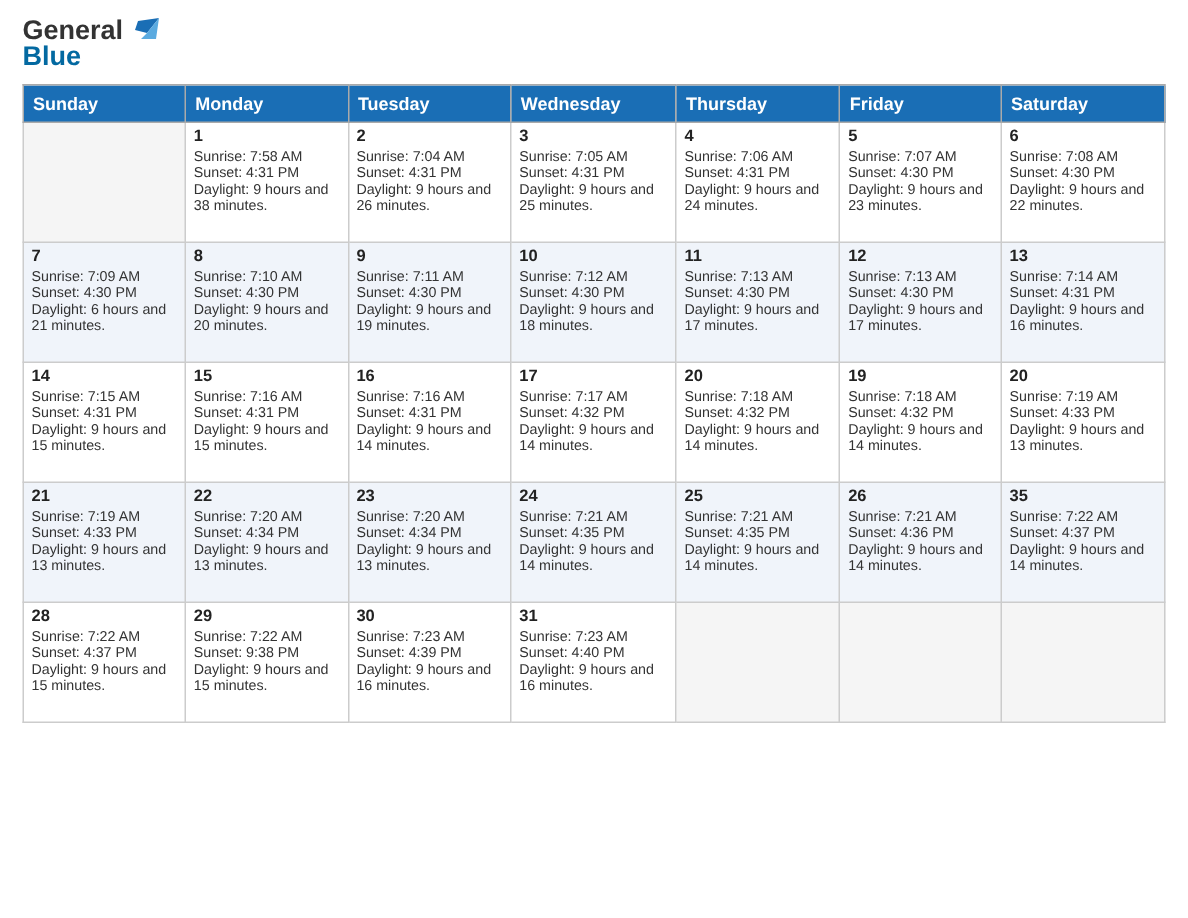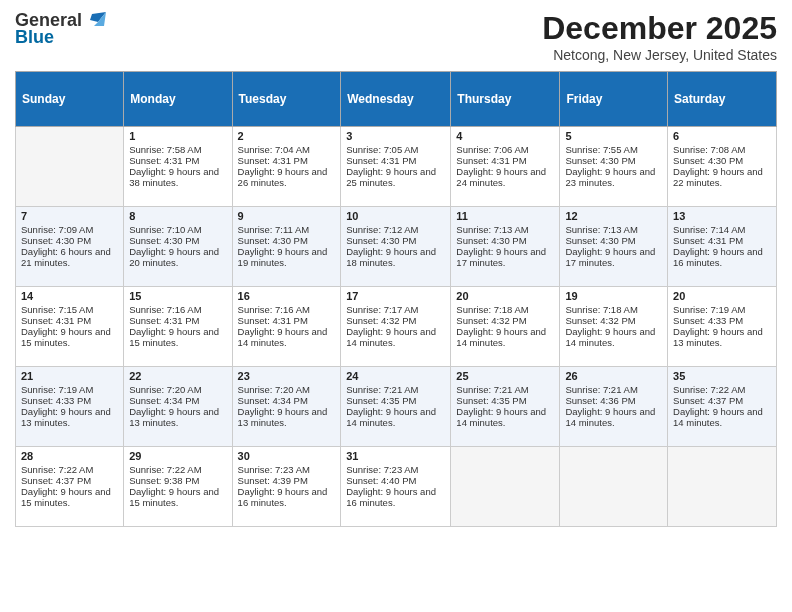--- a/index.html
+++ b/index.html
@@ -46,21 +46,21 @@
       width: 100%;
       border-collapse: collapse;
       flex: 1;
     }
     .calendar th {
       background-color: #1a6eb5;
       color: #fff;
       font-size: 12px;
       font-weight: bold;
       text-align: left;
-      padding: 20px 6px;
+      padding: 5px 6px;
       border: 1px solid #aaa;
     }
     .calendar td {
       border: 1px solid #ccc;
       vertical-align: top;
       padding: 3px 5px;
       font-size: 9.5px;
       color: #333;
       width: 113px;
       height: 80px;
@@ -87,24 +87,20 @@
   <div class="header">
     <div class="logo">
       <div style="display:flex;align-items:center;">
         <span class="logo-general" style="font-size:18px;font-weight:bold;color:#333;">General</span>
         <svg width="22" height="18" viewBox="0 0 22 18" style="margin-left:2px;">
           <polygon points="8,2 22,0 14,10 6,8" fill="#1a6eb5"></polygon>
           <polygon points="14,10 22,0 20,14 10,14" fill="#5aaae0"></polygon>
         </svg>
       </div>
       <span class="logo-blue" style="font-size:18px;font-weight:bold;color:#0369a1;margin-top:-4px;">Blue</span>
-    </div>
-    <div class="title-block">
-      <div class="month-title">December 2025</div>
-      <div class="location">Netcong, New Jersey, United States</div>
     </div>
   </div>
 
   <table class="calendar">
     <thead>
       <tr>
         <th>Sunday</th>
         <th>Monday</th>
         <th>Tuesday</th>
         <th>Wednesday</th>
@@ -135,21 +131,21 @@
             <div>Daylight: 9 hours and 25 minutes.</div>
           </td>
           <td>
             <span class="day-num">4</span>
             <div>Sunrise: 7:06 AM</div>
             <div>Sunset: 4:31 PM</div>
             <div>Daylight: 9 hours and 24 minutes.</div>
           </td>
           <td>
             <span class="day-num">5</span>
-            <div>Sunrise: 7:55 AM</div>
+            <div>Sunrise: 7:07 AM</div>
             <div>Sunset: 4:30 PM</div>
             <div>Daylight: 9 hours and 23 minutes.</div>
           </td>
           <td>
             <span class="day-num">6</span>
             <div>Sunrise: 7:08 AM</div>
             <div>Sunset: 4:30 PM</div>
             <div>Daylight: 9 hours and 22 minutes.</div>
           </td>
         </tr>

